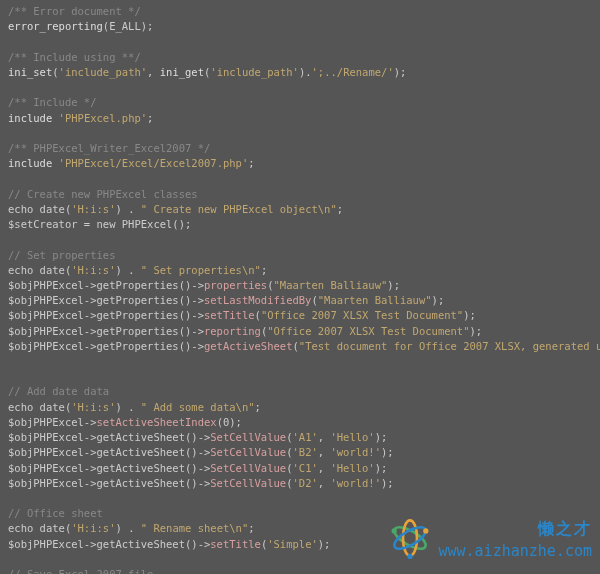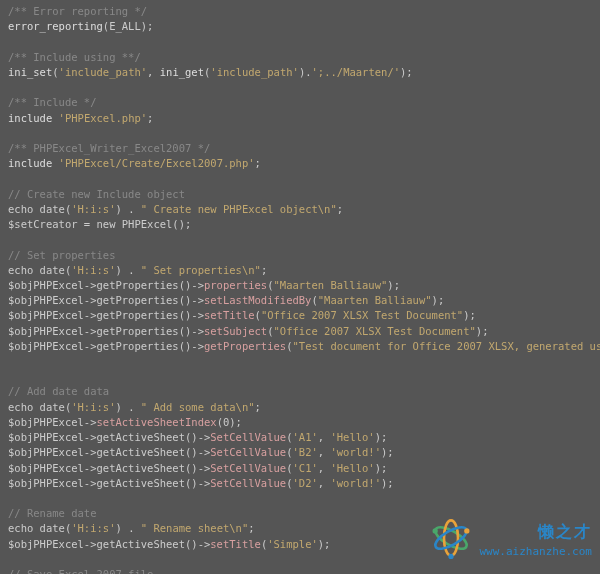--- a/index.html
+++ b/index.html
@@ -5,61 +5,61 @@
 *{margin:0;padding:0;box-sizing:border-box}
 body{background:#555;font-family:Consolas,Monaco,monospace;font-size:10.5px;line-height:1.45;color:#ccc;padding:4px 8px;width:600px;height:574px;overflow:hidden;position:relative}
 .c{color:#888}
 .s{color:#c2a86f}
 .f{color:#ddd}
 .m{color:#d8a0a0}
 pre{white-space:pre;font-family:inherit}
 .wm{position:absolute;right:8px;bottom:10px;display:flex;align-items:center;gap:6px}
 .wm-txt{text-align:right}
 .wm-t{font-size:16px;color:#2a86c8;font-weight:bold;letter-spacing:2px}
-.wm-u{font-size:11px;color:#2a86c8}
+.wm-u{font-size:15px;color:#2a86c8}
 .wm-b{font-size:10px;color:#4aa76a}
 .logo svg{width:44px;height:44px}
 </style>
 </head>
 <body>
 
-<pre><span class="c">/** Error reporting */</span>
+<pre><span class="c">/** Error document */</span>
 <span class="f">error_reporting</span><span>(E_ALL);</span>
 
 <span class="c">/** Include using **/</span>
-<span class="f">ini_set</span><span>(</span><span class="s">'include_path'</span><span>, </span><span class="f">ini_get</span><span>(</span><span class="s">'include_path'</span><span>).</span><span class="s">';../Maarten/'</span><span>);</span>
+<span class="f">ini_set</span><span>(</span><span class="s">'include_path'</span><span>, </span><span class="f">ini_get</span><span>(</span><span class="s">'include_path'</span><span>).</span><span class="s">';../Rename/'</span><span>);</span>
 
 <span class="c">/** Include */</span>
 <span class="f">include</span> <span class="s">'PHPExcel.php'</span><span>;</span>
 
 <span class="c">/** PHPExcel_Writer_Excel2007 */</span>
-<span class="f">include</span> <span class="s">'PHPExcel/Create/Excel2007.php'</span><span>;</span>
+<span class="f">include</span> <span class="s">'PHPExcel/Excel/Excel2007.php'</span><span>;</span>
 
-<span class="c">// Create new Include object</span>
+<span class="c">// Create new PHPExcel classes</span>
 <span>echo date(</span><span class="s">'H:i:s'</span><span>) . </span><span class="s">" Create new PHPExcel object\n"</span><span>;</span>
 <span>$setCreator = new PHPExcel();</span>
 
 <span class="c">// Set properties</span>
 <span>echo date(</span><span class="s">'H:i:s'</span><span>) . </span><span class="s">" Set properties\n"</span><span>;</span>
 <span>$objPHPExcel-&gt;getProperties()-&gt;</span><span class="m">properties</span><span>(</span><span class="s">"Maarten Balliauw"</span><span>);</span>
 <span>$objPHPExcel-&gt;getProperties()-&gt;</span><span class="m">setLastModifiedBy</span><span>(</span><span class="s">"Maarten Balliauw"</span><span>);</span>
 <span>$objPHPExcel-&gt;getProperties()-&gt;</span><span class="m">setTitle</span><span>(</span><span class="s">"Office 2007 XLSX Test Document"</span><span>);</span>
-<span>$objPHPExcel-&gt;getProperties()-&gt;</span><span class="m">setSubject</span><span>(</span><span class="s">"Office 2007 XLSX Test Document"</span><span>);</span>
-<span>$objPHPExcel-&gt;getProperties()-&gt;</span><span class="m">getProperties</span><span>(</span><span class="s">"Test document for Office 2007 XLSX, generated using PHP classes."</span>
+<span>$objPHPExcel-&gt;getProperties()-&gt;</span><span class="m">reporting</span><span>(</span><span class="s">"Office 2007 XLSX Test Document"</span><span>);</span>
+<span>$objPHPExcel-&gt;getProperties()-&gt;</span><span class="m">getActiveSheet</span><span>(</span><span class="s">"Test document for Office 2007 XLSX, generated using PHP classes."</span>
 
 
 <span class="c">// Add date data</span>
 <span>echo date(</span><span class="s">'H:i:s'</span><span>) . </span><span class="s">" Add some data\n"</span><span>;</span>
 <span>$objPHPExcel-&gt;</span><span class="m">setActiveSheetIndex</span><span>(0);</span>
 <span>$objPHPExcel-&gt;getActiveSheet()-&gt;</span><span class="m">SetCellValue</span><span>(</span><span class="s">'A1'</span><span>, </span><span class="s">'Hello'</span><span>);</span>
 <span>$objPHPExcel-&gt;getActiveSheet()-&gt;</span><span class="m">SetCellValue</span><span>(</span><span class="s">'B2'</span><span>, </span><span class="s">'world!'</span><span>);</span>
 <span>$objPHPExcel-&gt;getActiveSheet()-&gt;</span><span class="m">SetCellValue</span><span>(</span><span class="s">'C1'</span><span>, </span><span class="s">'Hello'</span><span>);</span>
 <span>$objPHPExcel-&gt;getActiveSheet()-&gt;</span><span class="m">SetCellValue</span><span>(</span><span class="s">'D2'</span><span>, </span><span class="s">'world!'</span><span>);</span>
 
-<span class="c">// Rename date</span>
+<span class="c">// Office sheet</span>
 <span>echo date(</span><span class="s">'H:i:s'</span><span>) . </span><span class="s">" Rename sheet\n"</span><span>;</span>
 <span>$objPHPExcel-&gt;getActiveSheet()-&gt;</span><span class="m">setTitle</span><span>(</span><span class="s">'Simple'</span><span>);</span>
 
 <span class="c">// Save Excel 2007 file</span>
 
 
 
 
 
 </pre>

